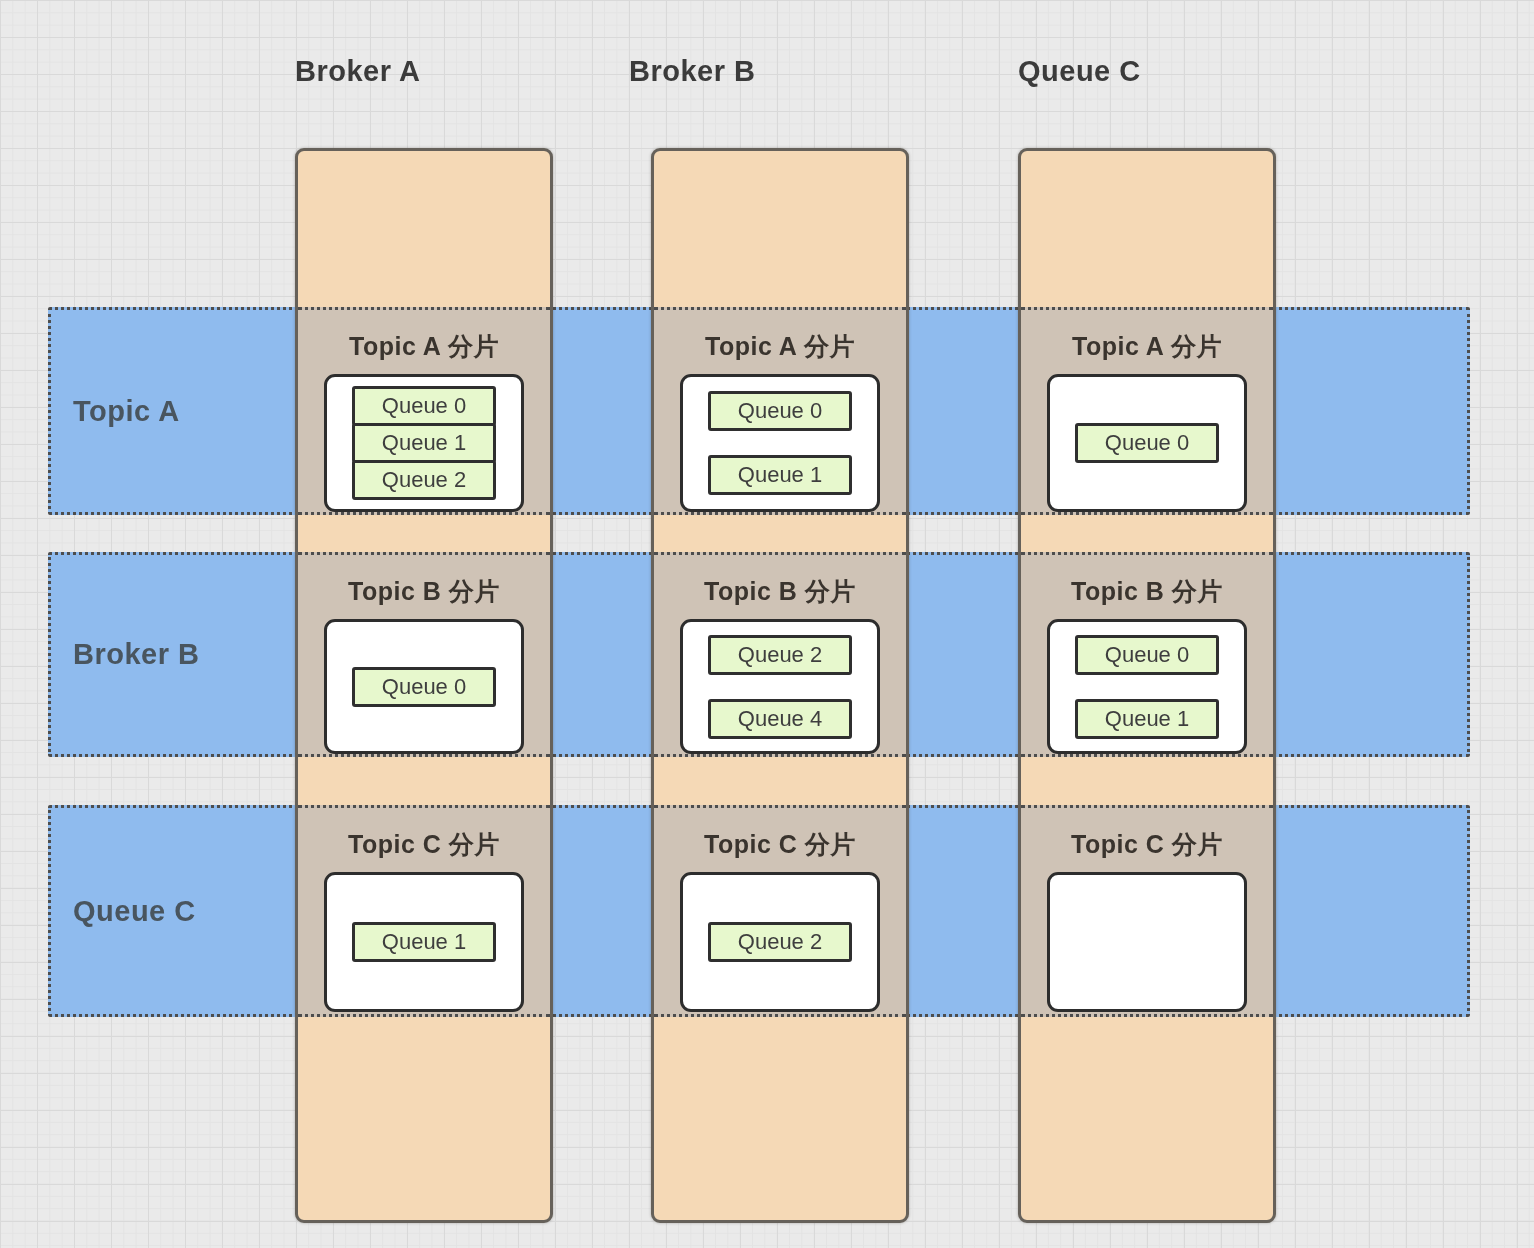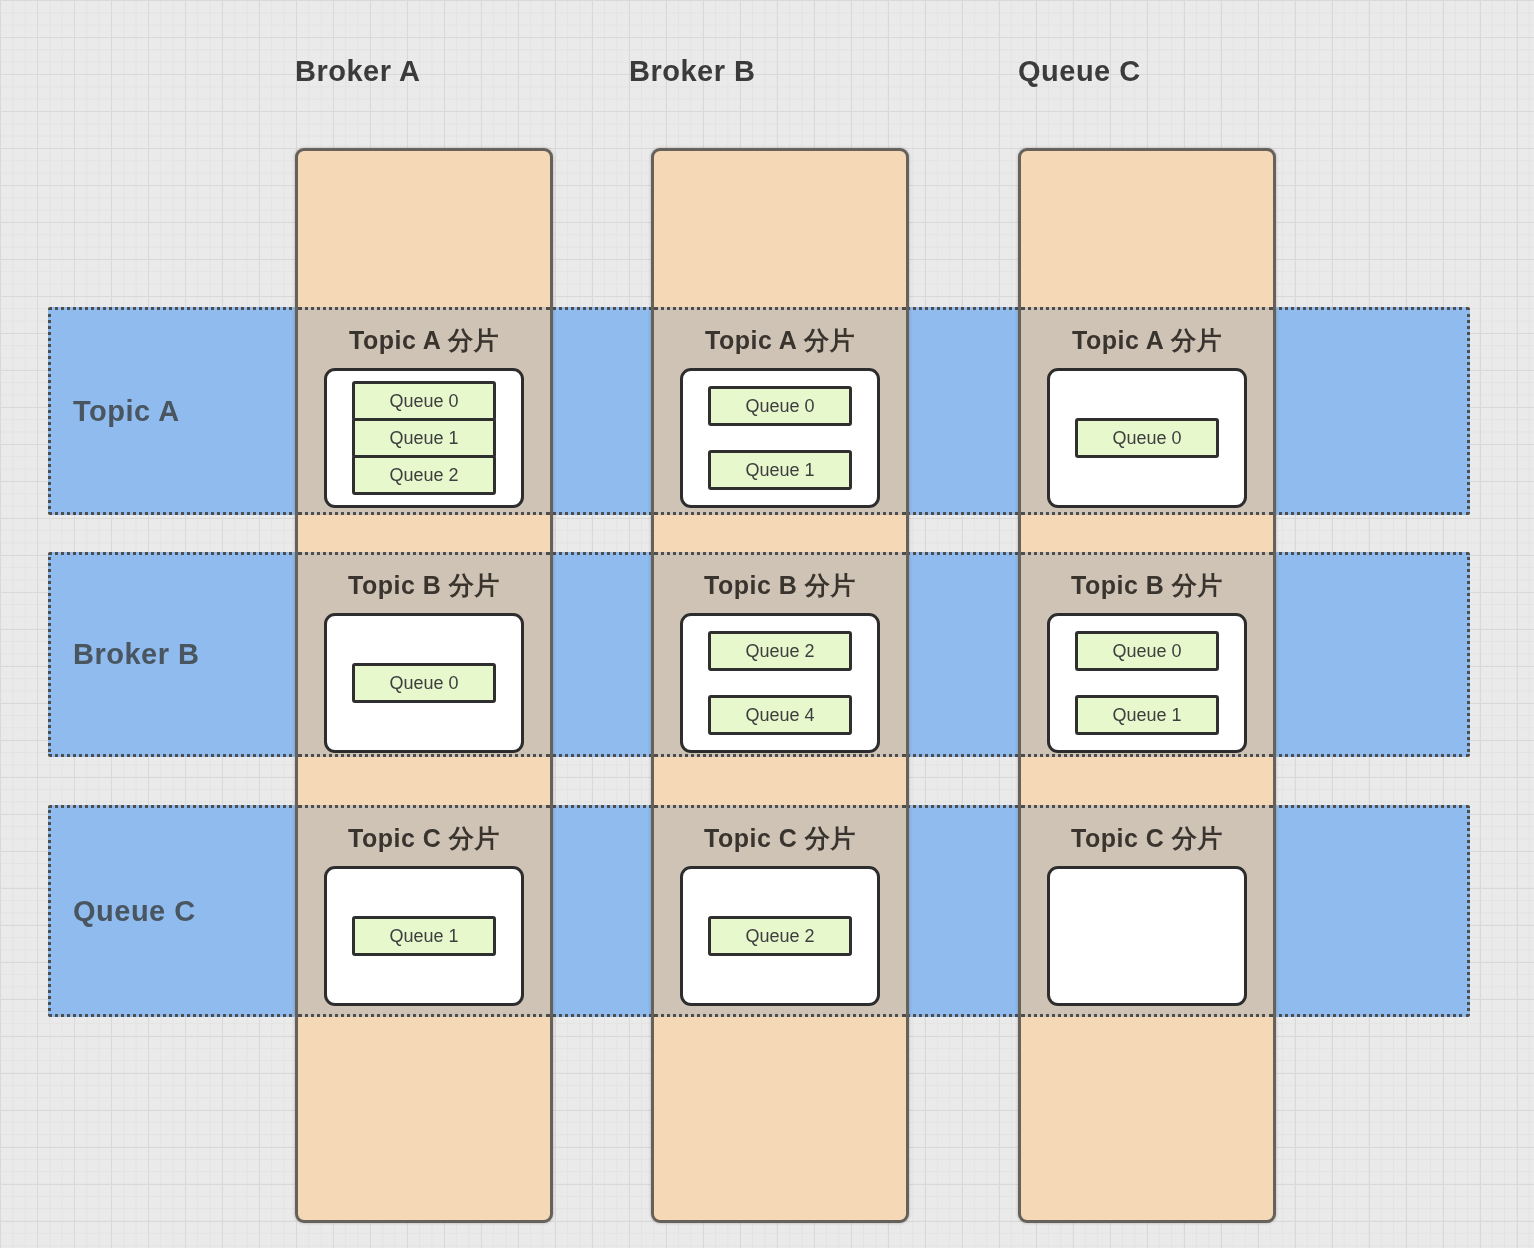--- a/index.html
+++ b/index.html
@@ -58,21 +58,21 @@
     position:absolute;
     background:var(--shard-fill,#cfc3b6);
     border-top:3px dotted #4d4d4d;
     border-bottom:3px dotted #4d4d4d;
     z-index:2;
     display:flex;
     flex-direction:column;
     align-items:center;
   }
   .shard-label{
-    margin-top:14px;
+    margin-top:20px;
     font-size:25px;
     font-weight:bold;
     color:#3a342e;
     letter-spacing:.5px;
     white-space:nowrap;
   }
   .queue-panel{
     margin-top:11px;
     width:200px;
     height:140px;
@@ -87,21 +87,21 @@
   .queue-panel.spaced{gap:24px;}
   .queue-chip{
     width:144px;
     height:40px;
     background:var(--queue-fill,#e7f8cd);
     border:3px solid #2f2f2f;
     border-radius:3px;
     display:flex;
     align-items:center;
     justify-content:center;
-    font-size:18px;
+    font-size:22px;
     color:#3e3e3e;
     flex:0 0 auto;
   }
   .queue-panel.stacked .queue-chip + .queue-chip{margin-top:-3px;}
 </style>
 </head>
 <body>
 
 <div class="canvas">
   <div id="layer-bands">

